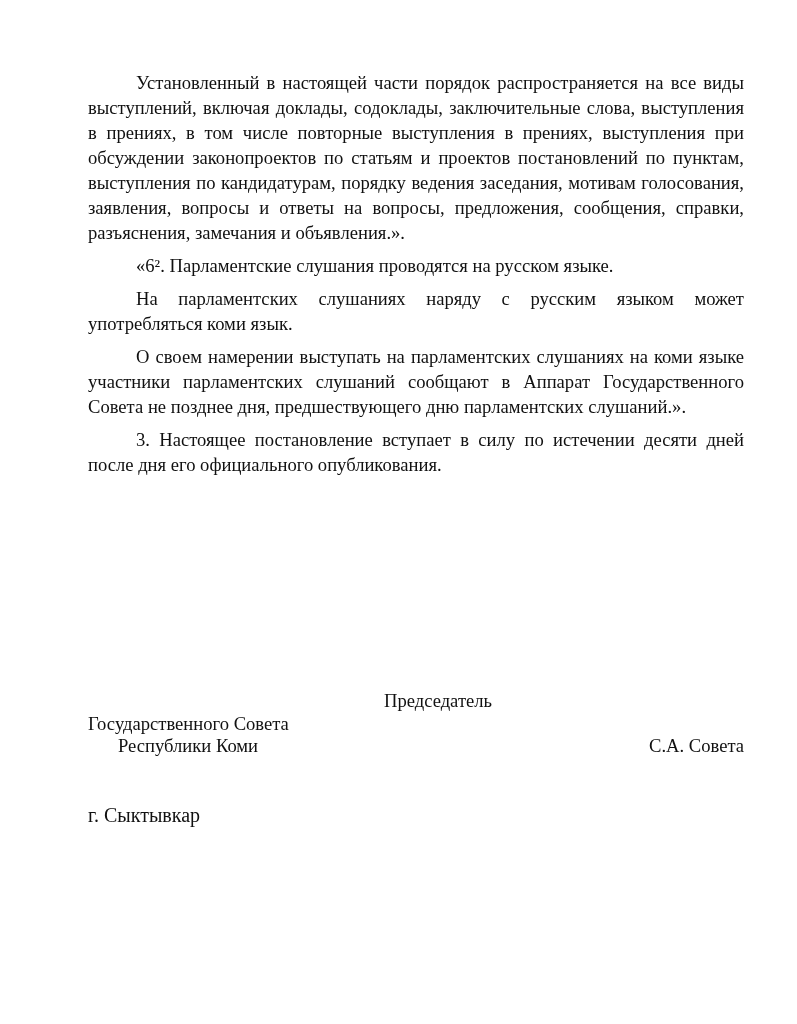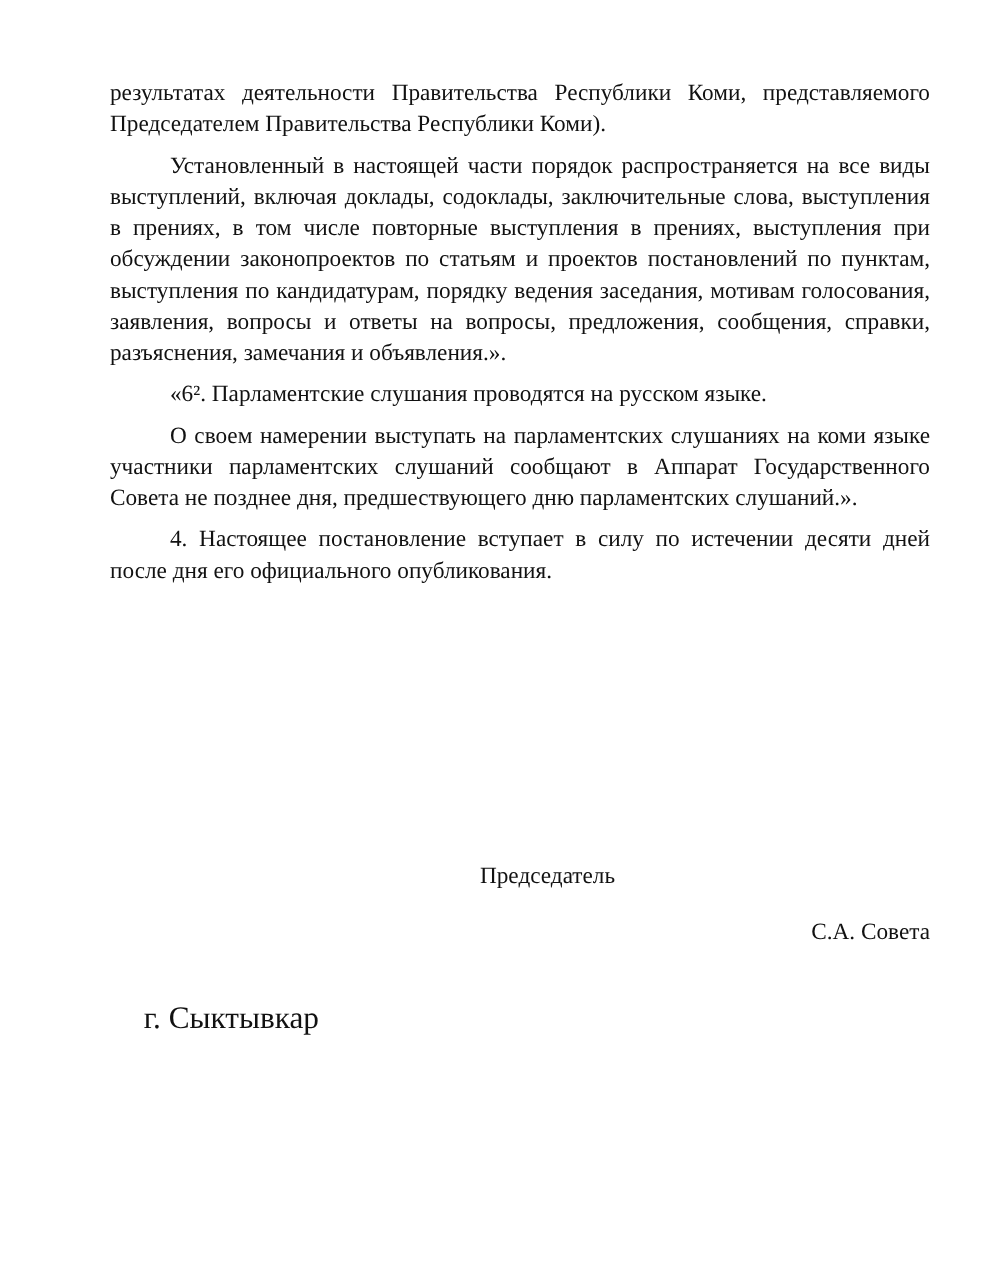--- a/index.html
+++ b/index.html
@@ -7,34 +7,36 @@
          font-family: "Liberation Serif", "DejaVu Serif", serif; color: #111111; }
   .page { position: absolute; left: 88px; top: 62px; width: 656px; font-size: 18.6px; line-height: 25px; }
   .para { margin: 0; text-align: justify; text-align-last: left; }
   .indent { text-indent: 48px; }
   .gap { margin-top: 8px; }
   .sig { position: absolute; left: 88px; top: 690px; width: 656px; font-size: 18.6px; line-height: 22.5px; }
   .sig-line { display: block; white-space: pre; }
   .sig-l1 { padding-left: 44px; text-align: center; }
   .sig-l3 { padding-left: 30px; }
   .sig-name { position: absolute; right: 0; top: 45px; }
-  .footer { position: absolute; left: 88px; top: 804px; font-size: 25px; line-height: 22.5px; margin-left: 27px; }
+  .footer { position: absolute; left: 88px; top: 804px; font-size: 20px; line-height: 22.5px; }
   .footer span { display: block; white-space: pre; }
 </style>
 </head>
 <body>
 
 <div class="page">
-  <p class="para">результатах деятельности Правительства Республики Коми, представляемого Председателем Правительства Республики Коми).</p>
   <p class="para indent gap">Установленный в настоящей части порядок распространяется на все виды выступлений, включая доклады, содоклады, заключительные слова, выступления в прениях, в том числе повторные выступления в прениях, выступления при обсуждении законопроектов по статьям и проектов постановлений по пунктам, выступления по кандидатурам, порядку ведения заседания, мотивам голосования, заявления, вопросы и ответы на вопросы, предложения, сообщения, справки, разъяснения, замечания и объявления.».</p>
   <p class="para indent gap">«6². Парламентские слушания проводятся на русском языке.</p>
+  <p class="para indent gap">На парламентских слушаниях наряду с русским языком может употребляться коми язык.</p>
   <p class="para indent gap">О своем намерении выступать на парламентских слушаниях на коми языке участники парламентских слушаний сообщают в Аппарат Государственного Совета не позднее дня, предшествующего дню парламентских слушаний.».</p>
-  <p class="para indent gap">4. Настоящее постановление вступает в силу по истечении десяти дней после дня его официального опубликования.</p>
+  <p class="para indent gap">3. Настоящее постановление вступает в силу по истечении десяти дней после дня его официального опубликования.</p>
 </div>
 
 <div class="sig">
   <span class="sig-line sig-l1">Председатель</span>
+  <span class="sig-line">Государственного Совета</span>
+  <span class="sig-line sig-l3">Республики Коми</span>
   <span class="sig-name">С.А. Совета</span>
 </div>
 
 <div class="footer">
   <span>г. Сыктывкар</span>
 </div>
 
 </body></html>

